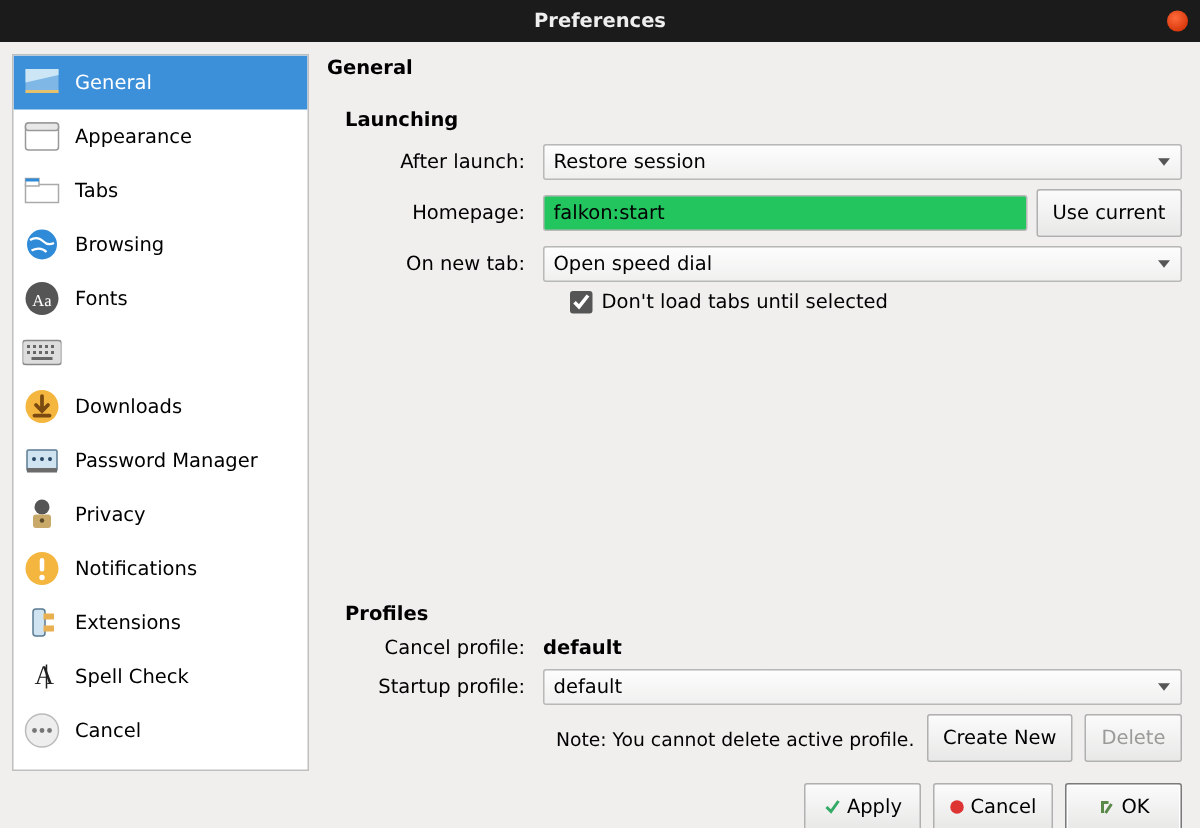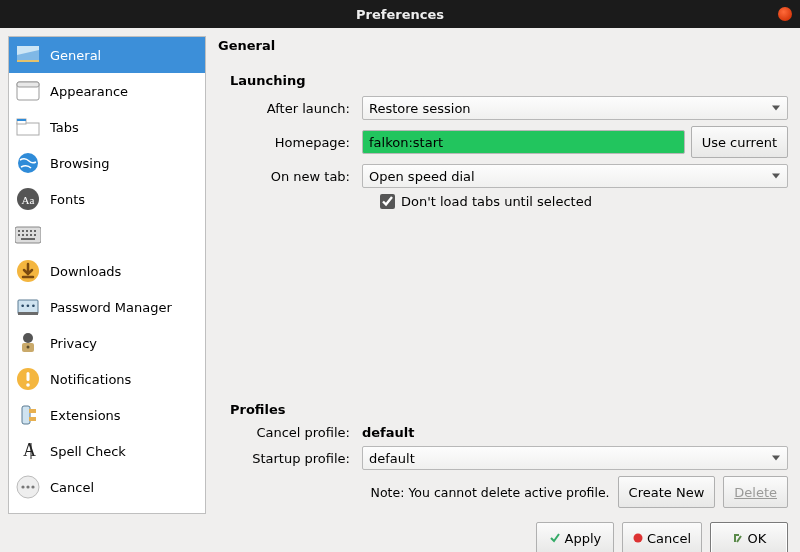--- a/index.html
+++ b/index.html
@@ -120,21 +120,21 @@
   .btn {
     height: 24px;
     border: 1px solid #b0b0b0;
     background: linear-gradient(#fbfbfb,#e8e8e7);
     padding: 15px 10px;
     font: inherit;
     border-radius: 2px;
     cursor: default;
     display: inline-flex; align-items: center; gap: 4px;
   }
-  .btn[disabled]{ color: #9a9a98; text-decoration: underline; }
+  .btn[disabled]{ color: #9a9a98; }
   .chk-row {
     display: flex; align-items: center; gap: 6px;
     margin-left: 18px; margin-top: 2px;
   }
   input[type=checkbox]{
     width:15px;height:15px; accent-color:#555;
   }
   .spacer { flex: 1; }
   .profiles-note-row {
     display:flex; align-items:center; justify-content:flex-end;

